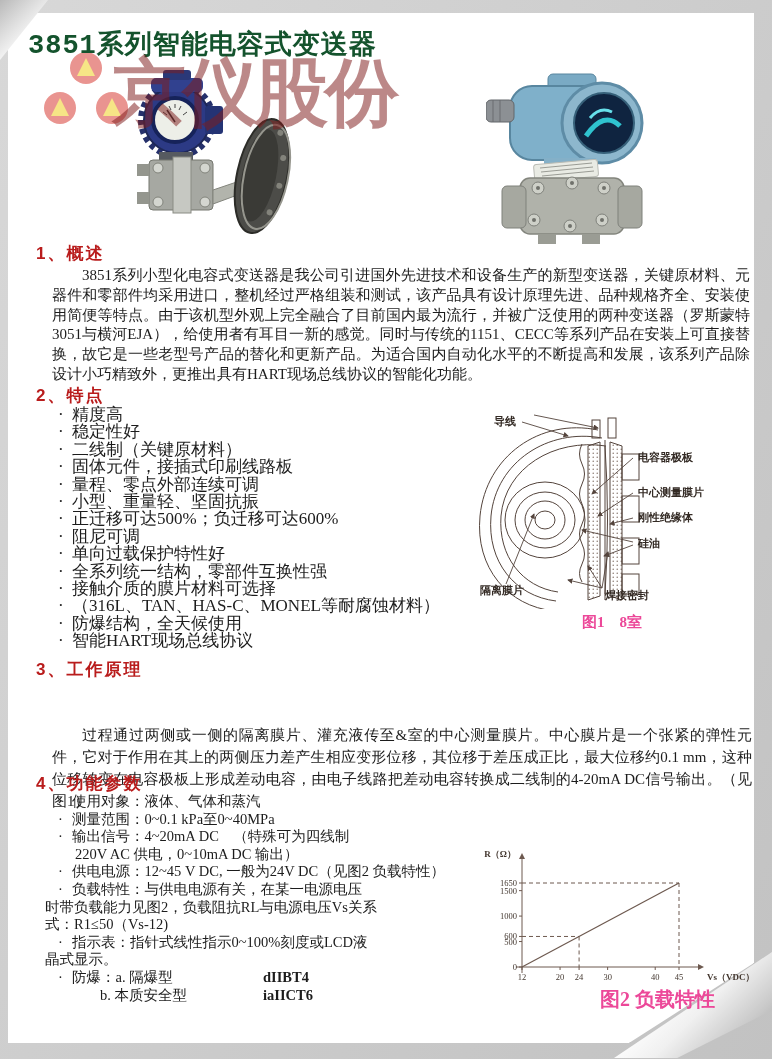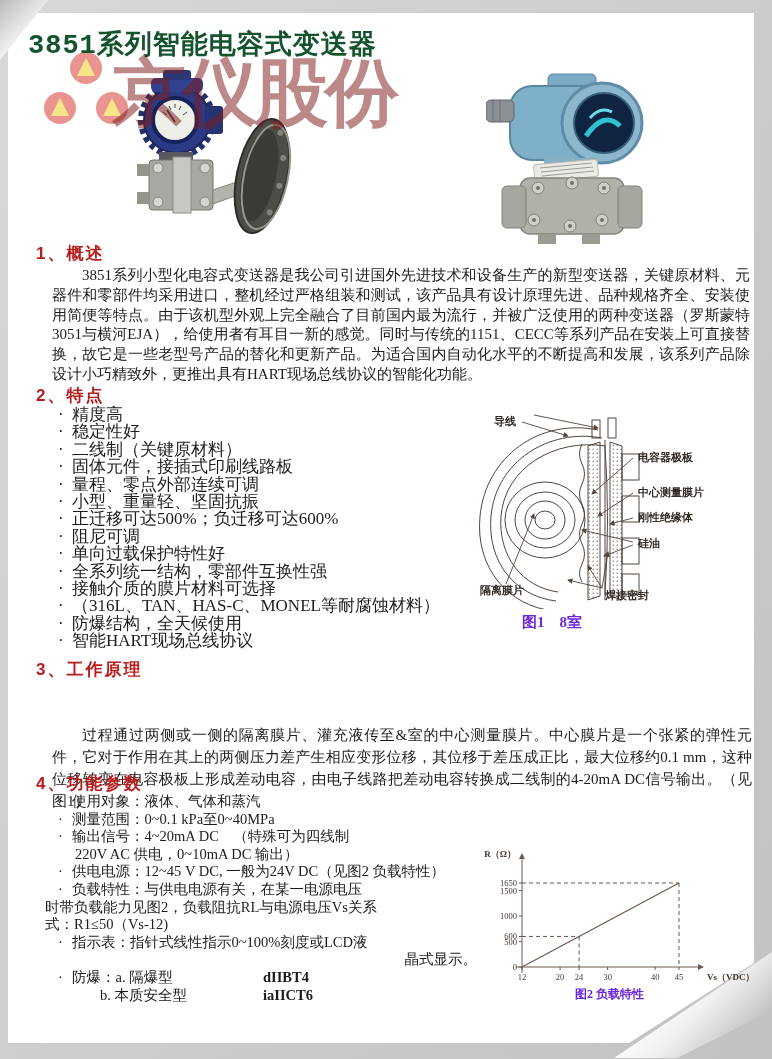--- a/index.html
+++ b/index.html
@@ -44,24 +44,24 @@
   .para{font-size:15px;color:#1c1c1c;text-align:justify;text-indent:2em;margin:0;}
   .para1{left:52px;top:266px;width:698px;line-height:19.8px;}
   .para3{left:52px;top:680px;width:700px;line-height:22px;margin-top:44px;}
   .feat-list{left:58px;top:406px;width:400px;}
   .feat-line{font-size:17px;line-height:17.4px;color:#1c1c1c;white-space:nowrap;}
   .blt{display:inline-block;width:14px;color:#222;}
   .param-list{left:45px;top:793px;width:432px;}
   .param-line{position:relative;font-size:14.5px;line-height:17.6px;color:#1c1c1c;white-space:nowrap;}
   .param-line .code{position:absolute;left:218px;font-weight:bold;}
   .fig-caption{
-    font-size:15px;font-weight:bold;color:#6d28d9;text-align:left;white-space:nowrap;
+    font-size:15px;font-weight:bold;color:#ec4899;text-align:right;white-space:nowrap;
   }
   .cap1{left:522px;top:613px;width:120px;}
-  .cap2{left:575px;top:986px;width:140px;font-size:12px;}
+  .cap2{left:575px;top:986px;width:140px;font-size:20px;}
   svg text{font-family:"Liberation Serif","DejaVu Serif",serif;}
 </style>
 </head>
 <body>
 
 <div class="page"></div>
 <div class="fold-tl"></div>
 <div class="curl-br"></div>
 
 <div class="content">
@@ -238,21 +238,21 @@
   <div class="abs param-list">
       <div class="param-line" style="padding-left: 13px;"><span class="blt">·</span><span>使用对象：液体、气体和蒸汽</span></div>
       <div class="param-line" style="padding-left: 13px;"><span class="blt">·</span><span>测量范围：0~0.1 kPa至0~40MPa</span></div>
       <div class="param-line" style="padding-left: 13px;"><span class="blt">·</span><span>输出信号：4~20mA DC　（特殊可为四线制</span></div>
       <div class="param-line" style="padding-left: 30px;"><span>220V AC 供电，0~10mA DC 输出）</span></div>
       <div class="param-line" style="padding-left: 13px;"><span class="blt">·</span><span>供电电源：12~45 V DC, 一般为24V DC（见图2 负载特性）</span></div>
       <div class="param-line" style="padding-left: 13px;"><span class="blt">·</span><span>负载特性：与供电电源有关，在某一电源电压</span></div>
       <div class="param-line" style="padding-left: 0px;"><span>时带负载能力见图2，负载阻抗RL与电源电压Vs关系</span></div>
       <div class="param-line" style="padding-left: 0px;"><span>式：R1≤50（Vs-12)</span></div>
       <div class="param-line" style="padding-left: 13px;"><span class="blt">·</span><span>指示表：指针式线性指示0~100%刻度或LCD液</span></div>
-      <div class="param-line" style="padding-left: 0px; text-align: right;"><span>晶式显示。</span></div>
+      <div class="param-line" style="padding-left: 0px;"><span>晶式显示。</span></div>
       <div class="param-line" style="padding-left: 13px;"><span class="blt">·</span><span>防爆：a. 隔爆型</span><span class="code">dIIBT4</span></div>
       <div class="param-line" style="padding-left: 55px;"><span>b. 本质安全型</span><span class="code">iaIICT6</span></div>
     </div>
 
   <svg class="abs" style="left:476px;top:843px" width="292" height="142" viewBox="0 0 292 142">
       <line x1="46" y1="130" x2="46" y2="14" stroke="#6d594f"></line>
       <path d="M43,16 L49,16 L46,10 Z" fill="#6d594f"></path>
       <line x1="40" y1="124" x2="223" y2="124" stroke="#6d594f"></line>
       <path d="M222,121 L222,127 L228,124 Z" fill="#6d594f"></path>
       <line x1="43" y1="124" x2="46" y2="124" stroke="#6d594f"></line>

